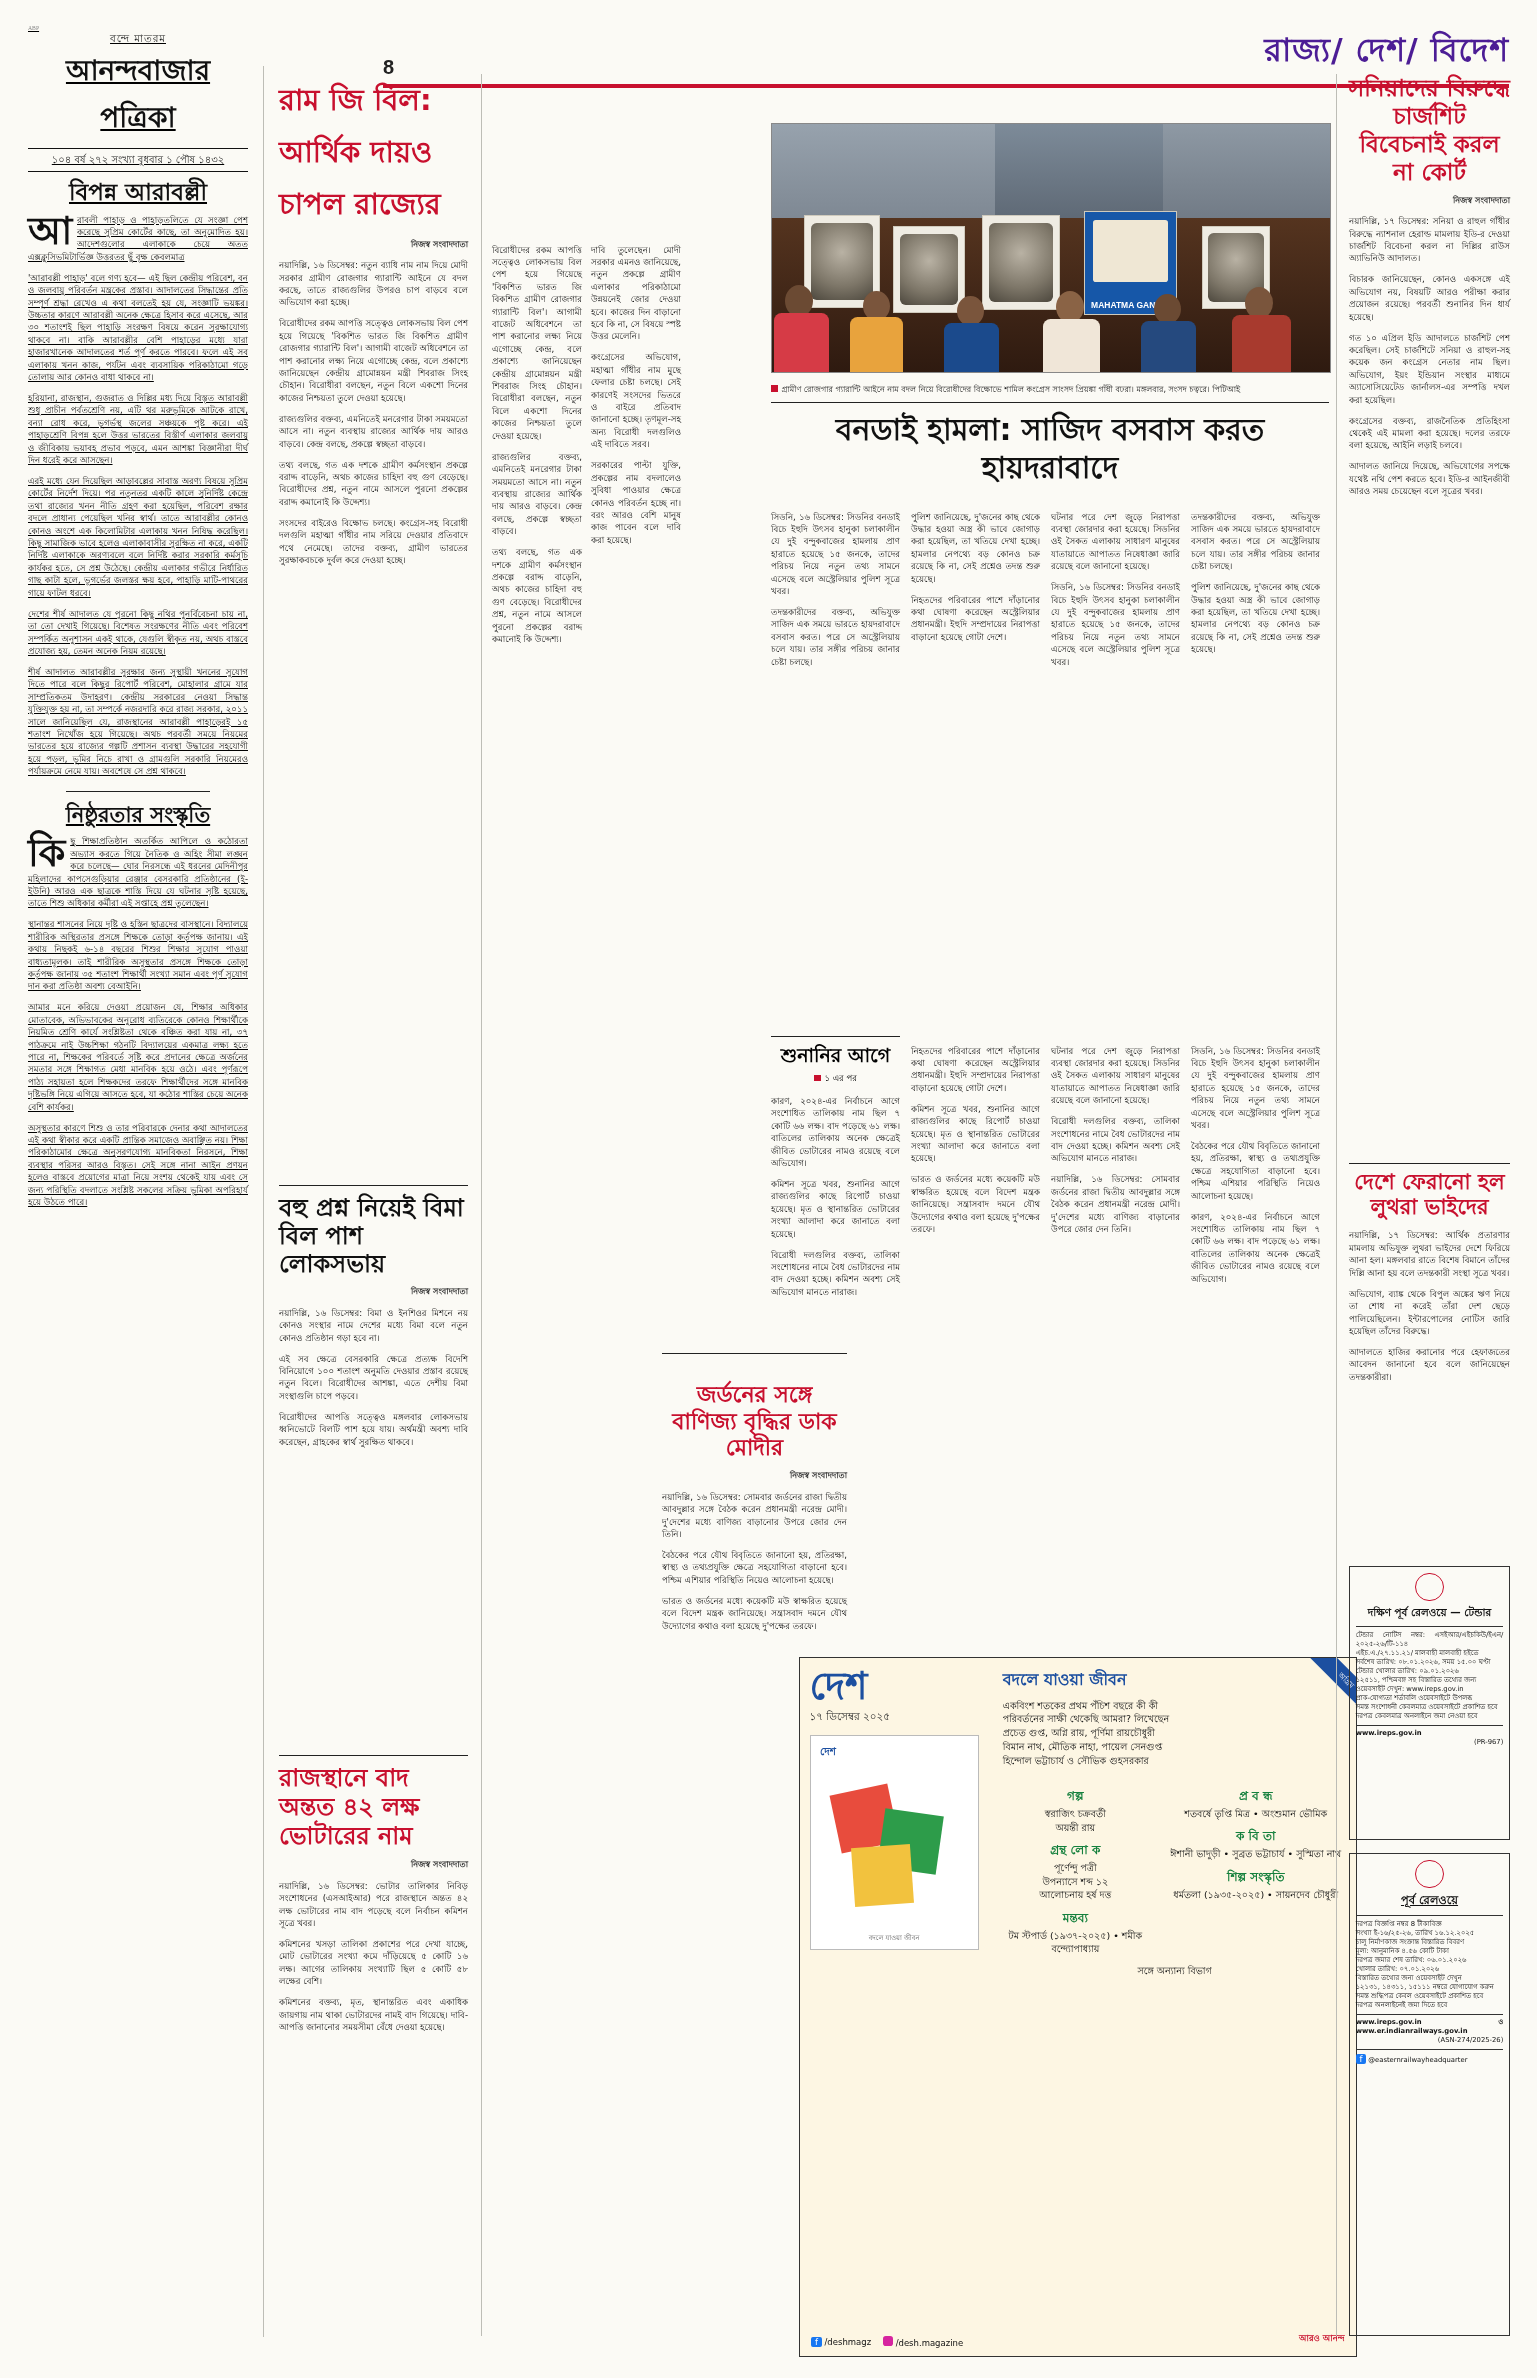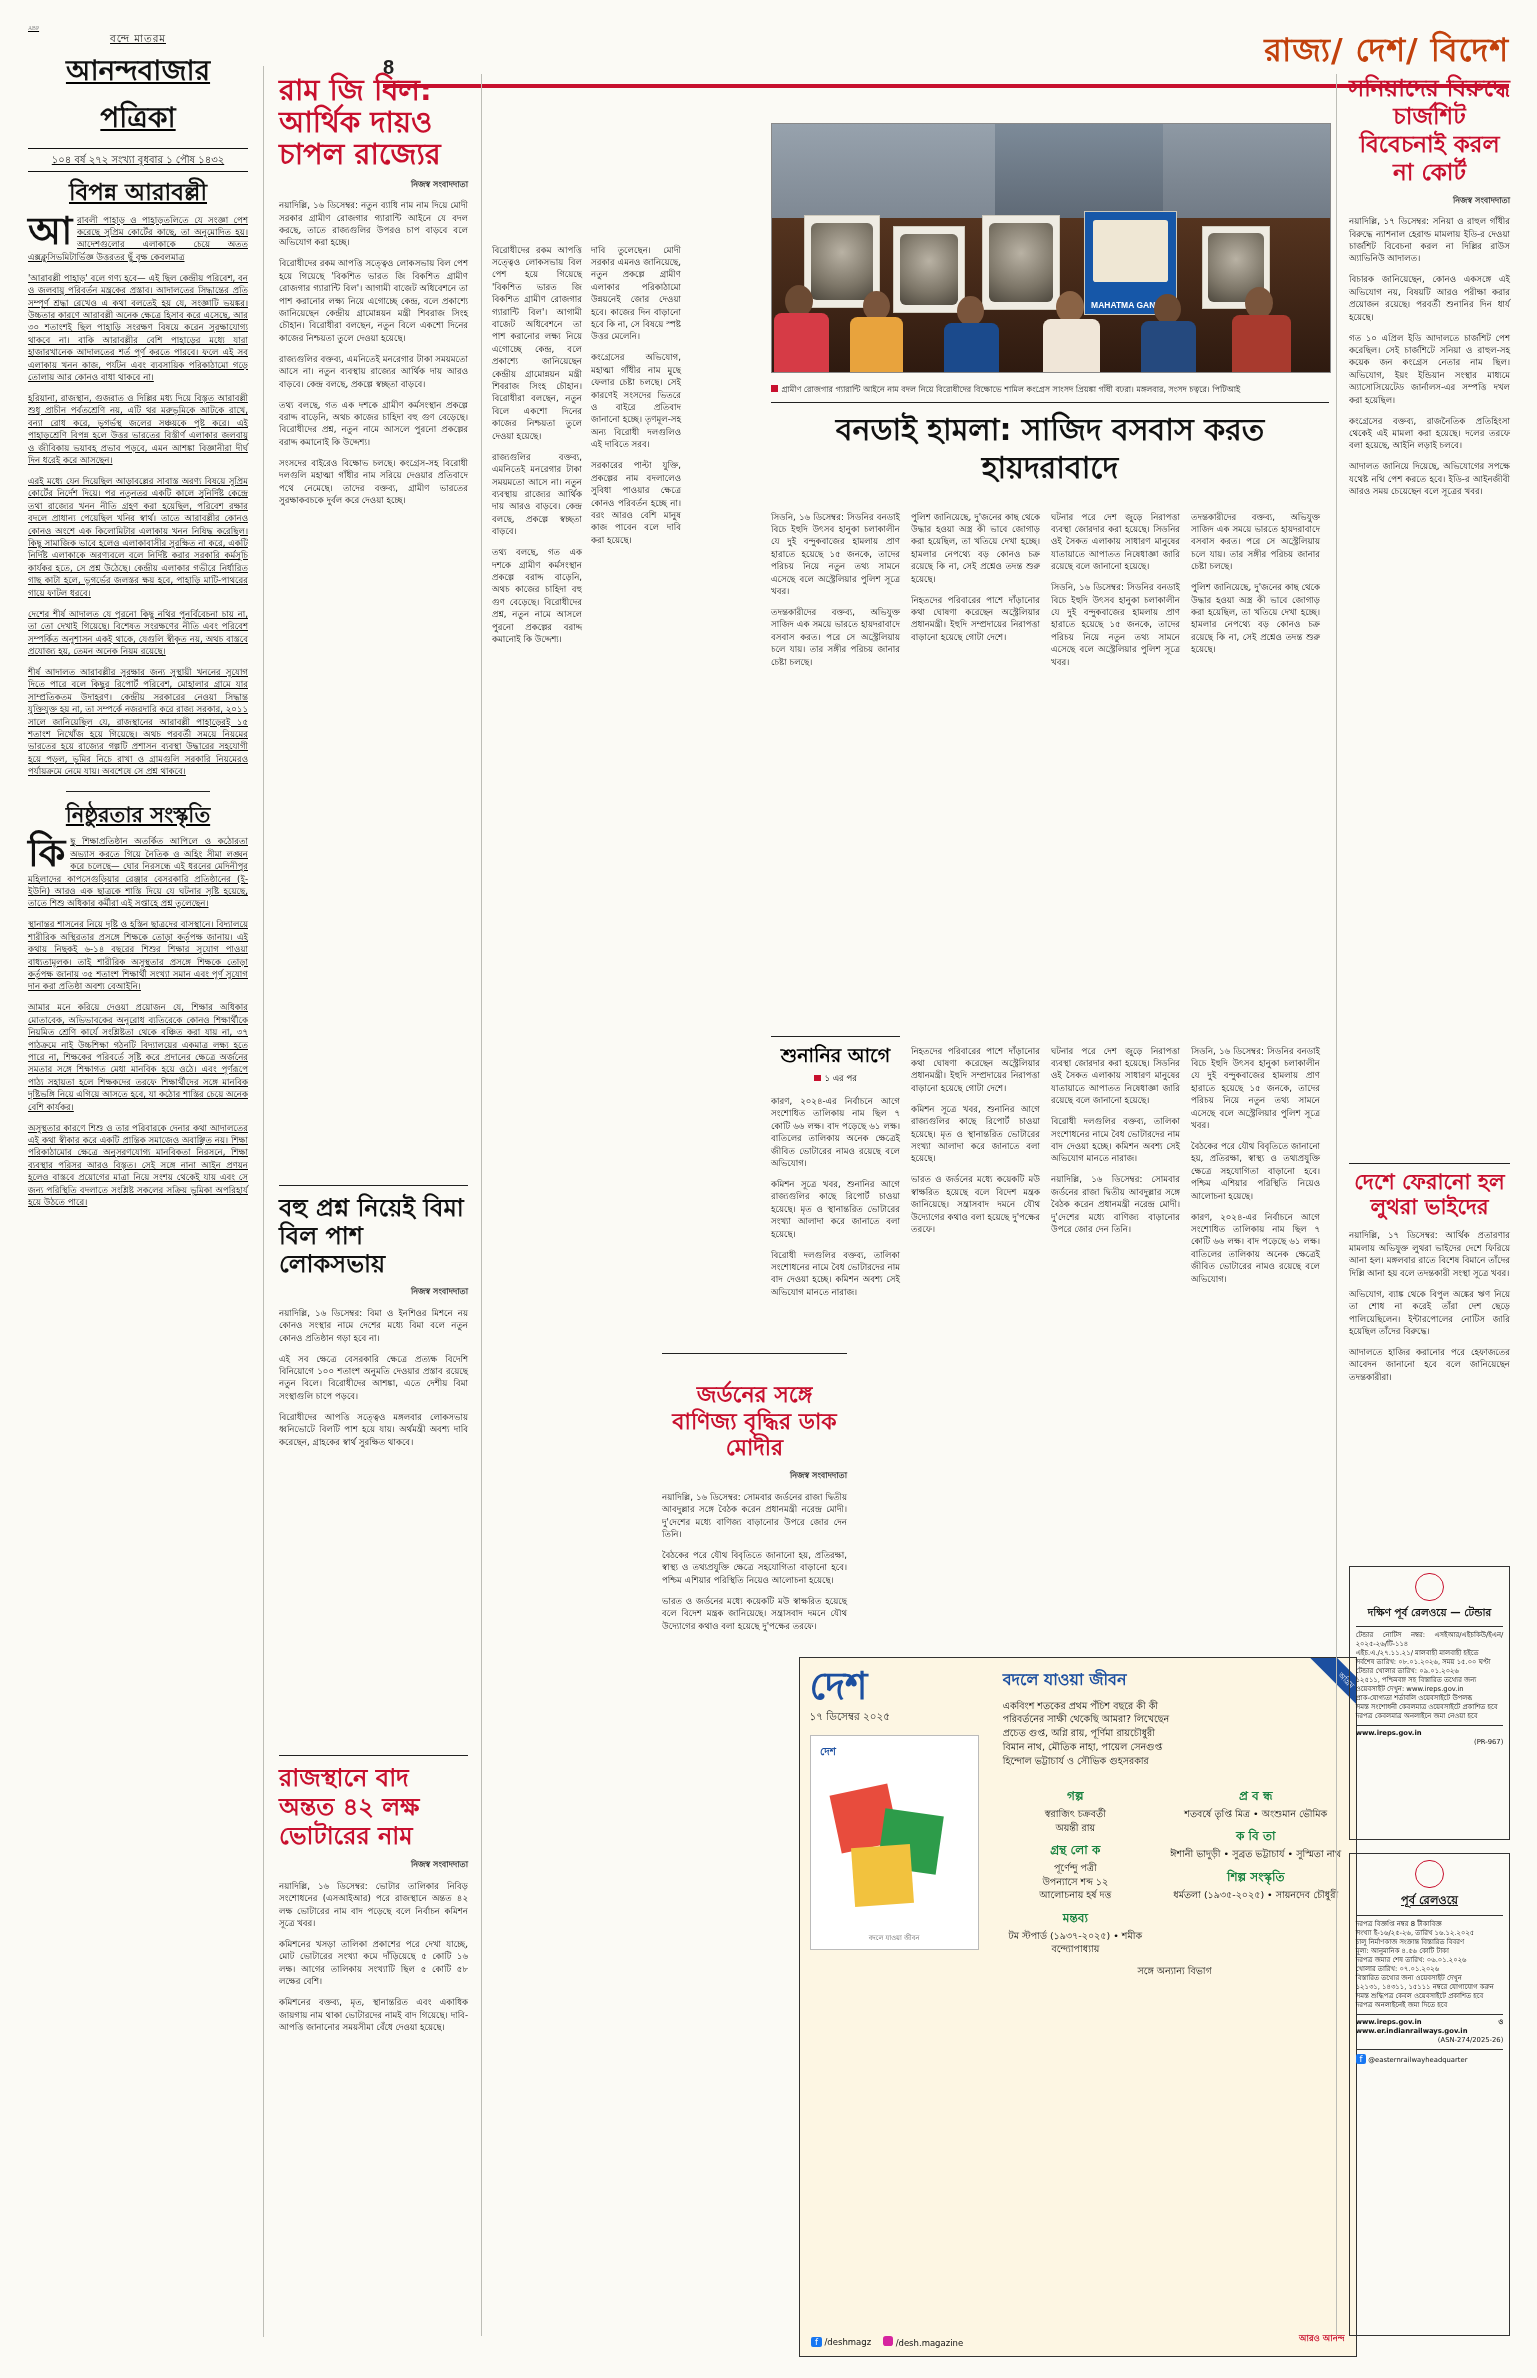--- a/index.html
+++ b/index.html
@@ -19,21 +19,21 @@
   .masthead{width:220px;}
   .mast-small{font-size:10.4px;text-align:center;letter-spacing:0.9px;color:#222;}
   .mast-title{font-size:28px;text-align:center;font-weight:bold;color:#111;margin:1.9px 0 2.8px;}
   .mast-date{font-size:10px;text-align:center;color:#222;}
   .mast-rule{border-bottom:0.9px solid #111;margin:4.7px 0 2.8px;}
   .mast-rule2{border-bottom:1.9px solid #111;margin:1.9px 0 7.6px;}
   
   .hdr{position:absolute;left:383px;top:24.6px;width:1126px;}
   .hdr-row{display:flex;align-items:flex-end;justify-content:space-between;}
   .hdr-pg{font-size:20px;font-weight:bold;color:#222;font-family:"Liberation Sans",sans-serif;}
-  .hdr-sec{font-size:32px;color:#c2410c;font-weight:bold;letter-spacing:0.9px;}
+  .hdr-sec{font-size:32px;color:#4c1d95;font-weight:bold;letter-spacing:0.9px;}
   .hdr-line{height:3.8px;background:#c8102e;margin-top:5.7px;}
   
   .col{position:absolute;box-sizing:border-box;}
   .vline{position:absolute;width:0.9px;background:#bdbdb6;}
   h2.head{font-size:26.5px;line-height:31px;font-weight:bold;color:#111;margin:0 0 7.6px;}
   h2.head.red{color:#c8102e;}
   h3.subhead{font-size:19px;line-height:24px;font-weight:bold;margin:0 0 5.7px;}
   .byline{font-size:8.1px;text-align:right;font-weight:bold;color:#333;margin-bottom:3.8px;}
   .dropcap{
     float:left;font-size:38px;line-height:32px;font-weight:bold;
@@ -117,21 +117,21 @@
       <span>ছু শিক্ষাপ্রতিষ্ঠান অতর্কিত আপিলে ও কঠোরতা অভ্যাস করতে গিয়ে নৈতিক ও অহিং সীমা লঙ্ঘন করে চলেছে— ঘোর নিরসন্ধে এই ধরনের মেদিনীপুর মহিলাদের কাপসেগুড়িয়ার রেঞ্জার বেসরকারি প্রতিষ্ঠানের (ই-ইউনি) আরও এক ছাত্রকে শাস্তি দিয়ে যে ঘটনার সৃষ্টি হয়েছে, তাতে শিশু অধিকার কর্মীরা এই সপ্তাহে প্রশ্ন তুলেছেন।</span>
     </div>
     <p class="body-txt ben">স্থানান্তর শাসনের নিয়ে দৃষ্টি ও হস্তিন ছাত্রদের বাসস্থানে। বিদ্যালয়ে শারীরিক অস্থিরতার প্রসঙ্গে শিক্ষকে তোড়া কর্তৃপক্ষ জানায়। এই কথায় নিছকই ৬-১৪ বছরের শিশুর শিক্ষার সুযোগ পাওয়া বাধ্যতামূলক। তাই শারীরিক অসুস্থতার প্রসঙ্গে শিক্ষকে তোড়া কর্তৃপক্ষ জানায় ৩৫ শতাংশ শিক্ষার্থী সংখ্যা সমান এবং পূর্ণ সুযোগ দান করা প্রতিষ্ঠা অবশ্য বেআইনি।</p>
     <p class="body-txt ben">আমার মনে করিয়ে দেওয়া প্রয়োজন যে, শিক্ষার অধিকার মোতাবেক, অভিভাবকের অনুরোধ ব্যতিরেকে কোনও শিক্ষার্থীকে নিয়মিত শ্রেণি কার্যে সংশ্লিষ্টতা থেকে বঞ্চিত করা যায় না, ৩৭ পাঠক্রমে নাই উচ্চশিক্ষা গঠনটি বিদ্যালয়ের একমাত্র লক্ষ্য হতে পারে না, শিক্ষকের পরিবর্তে সৃষ্টি করে প্রদানের ক্ষেত্রে অর্জনের সমতার সঙ্গে শিক্ষাগত মেধা মানবিক হয়ে ওঠে। এবং পূর্ণরূপে পাঠ্য সহায়তা হলে শিক্ষকদের তরফে শিক্ষার্থীদের সঙ্গে মানবিক দৃষ্টিভঙ্গি নিয়ে এগিয়ে আসতে হবে, যা কঠোর শাস্তির চেয়ে অনেক বেশি কার্যকর।</p>
     <p class="body-txt ben">অসুস্থতার কারণে শিশু ও তার পরিবারকে দেনার কথা আদালতের এই কথা স্বীকার করে একটি প্রান্তিক সমাজেও অবাঞ্ছিত নয়। শিক্ষা পরিকাঠামোর ক্ষেত্রে অনুসরণযোগ্য মানবিকতা নিরসনে, শিক্ষা ব্যবস্থার পরিসর আরও বিস্তৃত। সেই সঙ্গে নানা আইন প্রণয়ন হলেও বাস্তবে প্রয়োগের মাত্রা নিয়ে সংশয় থেকেই যায় এবং সে জন্য পরিস্থিতি বদলাতে সংশ্লিষ্ট সকলের সক্রিয় ভূমিকা অপরিহার্য হয়ে উঠতে পারে।</p>
   </div>
 
   <div class="vline" style="left:263px;top:66px;height:2271px;"></div>
 
   <div class="col" style="left:279px;top:74px;width:189px;">
-    <h2 class="head ben red" style="font-size:29px;line-height:32px;">রাম জি বিল: আর্থিক দায়ও চাপল রাজ্যের</h2>
+    <h2 class="head ben red" style="font-size:29px;line-height:52px;">রাম জি বিল: আর্থিক দায়ও চাপল রাজ্যের</h2>
     <div class="byline ben">নিজস্ব সংবাদদাতা</div>
     <p class="body-txt ben">নয়াদিল্লি, ১৬ ডিসেম্বর: নতুন ব্যাধি নাম নাম দিয়ে মোদী সরকার গ্রামীণ রোজগার গ্যারান্টি আইনে যে বদল করছে, তাতে রাজ্যগুলির উপরও চাপ বাড়বে বলে অভিযোগ করা হচ্ছে।</p>
     <p class="body-txt ben">বিরোধীদের রকম আপত্তি সত্ত্বেও লোকসভায় বিল পেশ হয়ে গিয়েছে 'বিকশিত ভারত জি বিকশিত গ্রামীণ রোজগার গ্যারান্টি বিল'। আগামী বাজেট অধিবেশনে তা পাশ করানোর লক্ষ্য নিয়ে এগোচ্ছে কেন্দ্র, বলে প্রকাশ্যে জানিয়েছেন কেন্দ্রীয় গ্রামোন্নয়ন মন্ত্রী শিবরাজ সিংহ চৌহান। বিরোধীরা বলছেন, নতুন বিলে একশো দিনের কাজের নিশ্চয়তা তুলে দেওয়া হয়েছে।</p>
     <p class="body-txt ben">রাজ্যগুলির বক্তব্য, এমনিতেই মনরেগার টাকা সময়মতো আসে না। নতুন ব্যবস্থায় রাজ্যের আর্থিক দায় আরও বাড়বে। কেন্দ্র বলছে, প্রকল্পে স্বচ্ছতা বাড়বে।</p>
     <p class="body-txt ben">তথ্য বলছে, গত এক দশকে গ্রামীণ কর্মসংস্থান প্রকল্পে বরাদ্দ বাড়েনি, অথচ কাজের চাহিদা বহু গুণ বেড়েছে। বিরোধীদের প্রশ্ন, নতুন নামে আসলে পুরনো প্রকল্পের বরাদ্দ কমানোই কি উদ্দেশ্য।</p>
     <p class="body-txt ben">সংসদের বাইরেও বিক্ষোভ চলছে। কংগ্রেস-সহ বিরোধী দলগুলি মহাত্মা গাঁধীর নাম সরিয়ে দেওয়ার প্রতিবাদে পথে নেমেছে। তাদের বক্তব্য, গ্রামীণ ভারতের সুরক্ষাকবচকে দুর্বল করে দেওয়া হচ্ছে।</p>
   </div>
 
   <div class="col" style="left:279px;top:1185px;width:189px;">
     <div style="border-top:0.9px solid #222;margin-bottom:7.6px;"></div>

